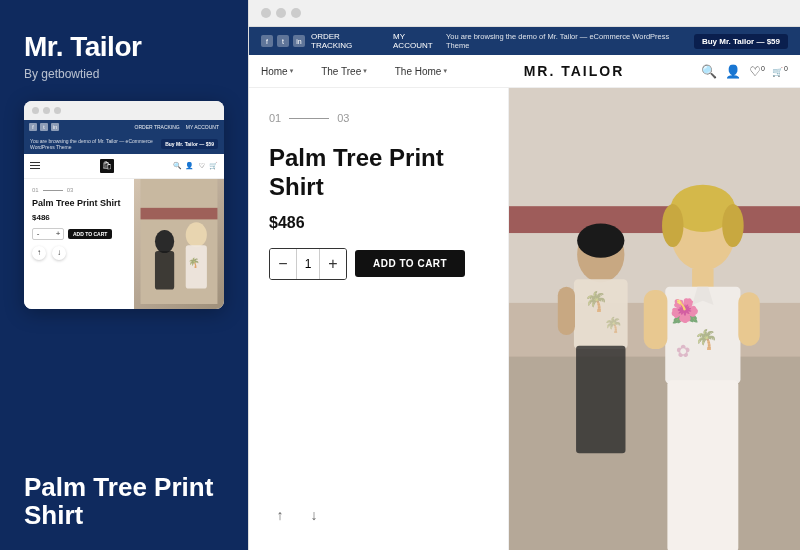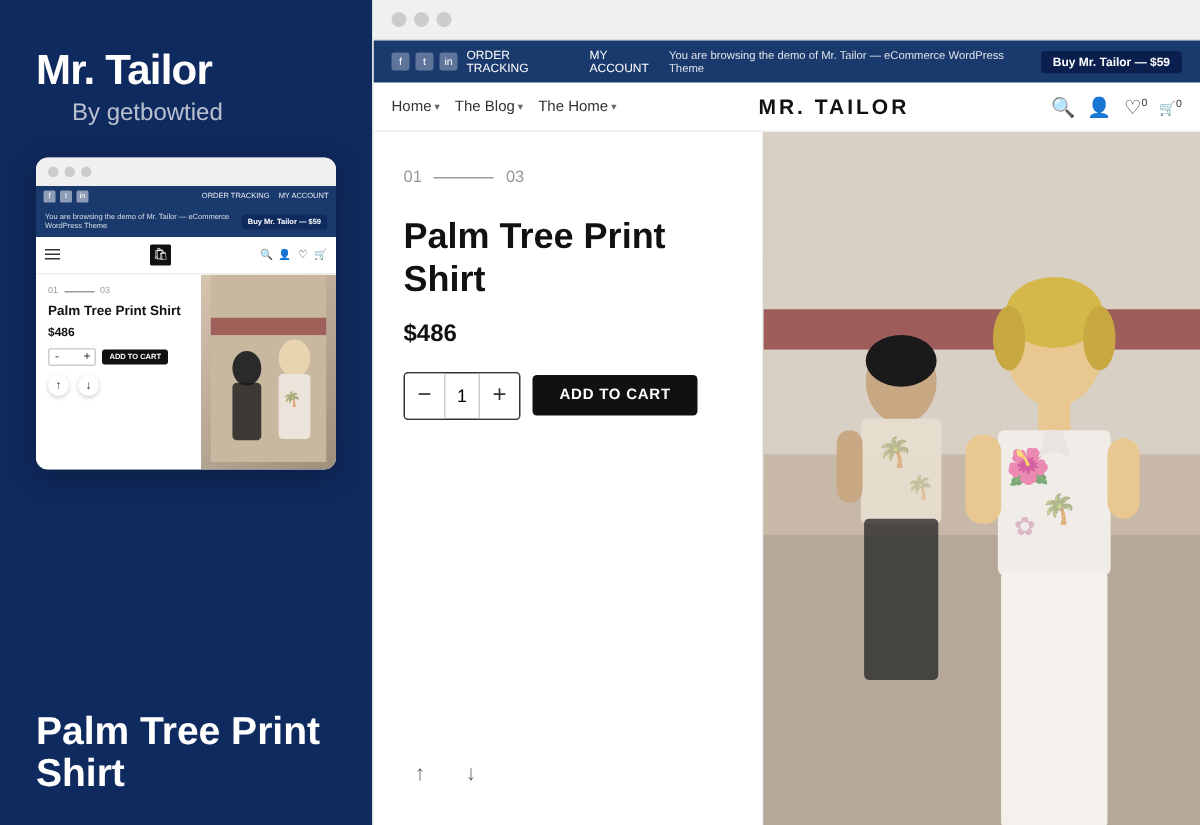--- a/index.html
+++ b/index.html
@@ -30,24 +30,23 @@
       line-height: 1.1;
       letter-spacing: -0.5px;
       margin-bottom: 4px;
     }
     .brand-subtitle {
       font-size: 22px;
       font-weight: 400;
       margin-bottom: 6px;
     }
     .brand-by {
-      font-size: 16px;
+      font-size: 12px;
       opacity: 0.7;
       margin-bottom: 20px;
-      margin-left: 24px;
     }
 
     
     .mini-browser {
       background: white;
       border-radius: 8px;
       overflow: hidden;
       box-shadow: 0 4px 20px rgba(0,0,0,0.3);
       flex-shrink: 0;
     }
@@ -338,21 +337,21 @@
 
     .site-navbar {
       padding: 8px 12px;
       display: flex;
       align-items: center;
       justify-content: space-between;
       border-bottom: 1px solid #eee;
     }
     .navbar-left {
       display: flex;
-      gap: 10px;
+      gap: 28px;
       align-items: center;
     }
     .nav-item {
       font-size: 10px;
       color: #333;
       display: flex;
       align-items: center;
       gap: 2px;
       cursor: pointer;
     }
@@ -641,21 +640,21 @@
     <div class="topbar-buy-btn">Buy Mr. Tailor — $59</div>
   </div>
 
   <div class="site-navbar">
     <div class="navbar-left">
       <div class="nav-item">
         <span>Home</span>
         <span class="nav-chevron">▾</span>
       </div>
       <div class="nav-item">
-        <span>The Blog</span>
+        <span>The Tree</span>
         <span class="nav-chevron">▾</span>
       </div>
       <div class="nav-item">
         <span>The Home</span>
         <span class="nav-chevron">▾</span>
       </div>
     </div>
     <div class="site-logo">MR. TAILOR</div>
     <div class="navbar-right">
       <span class="nav-icon">🔍</span>

